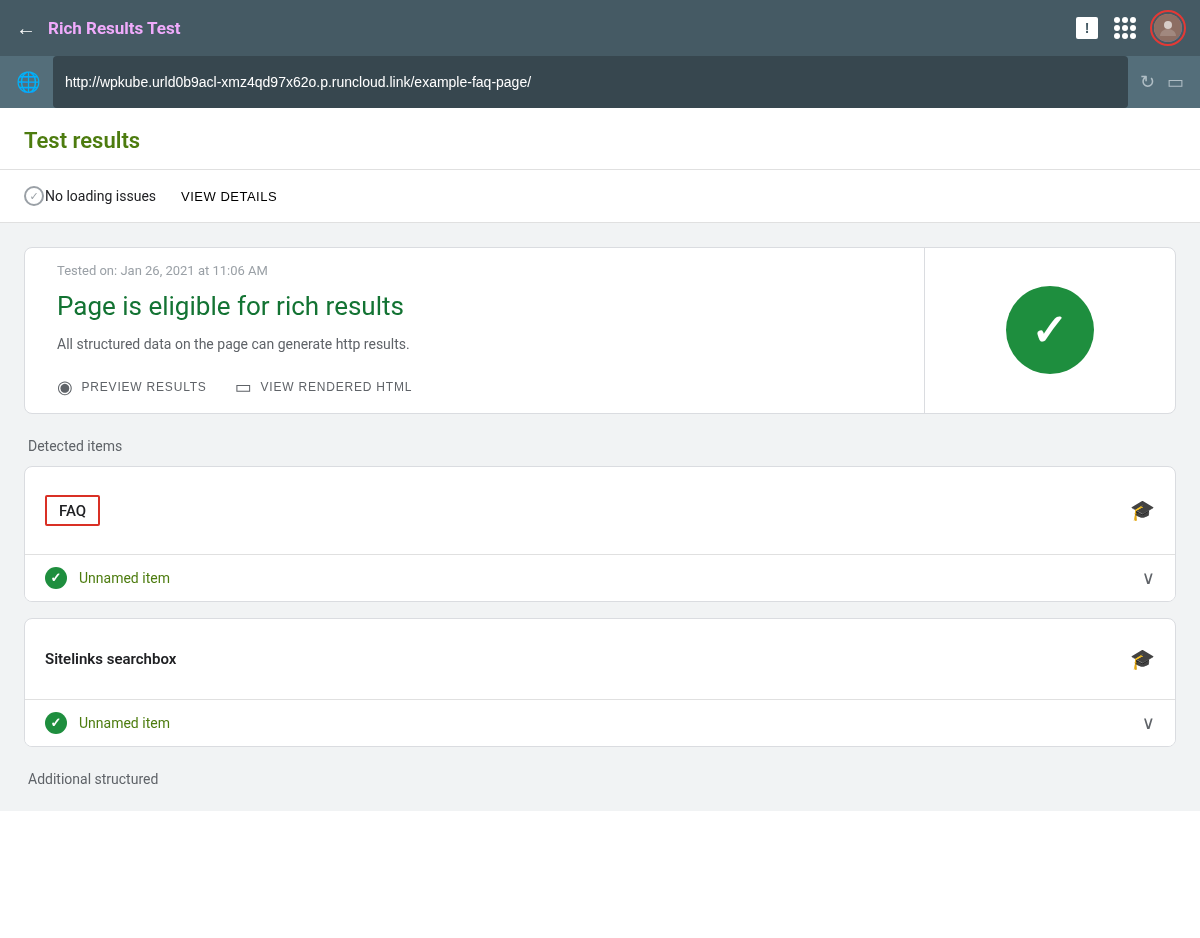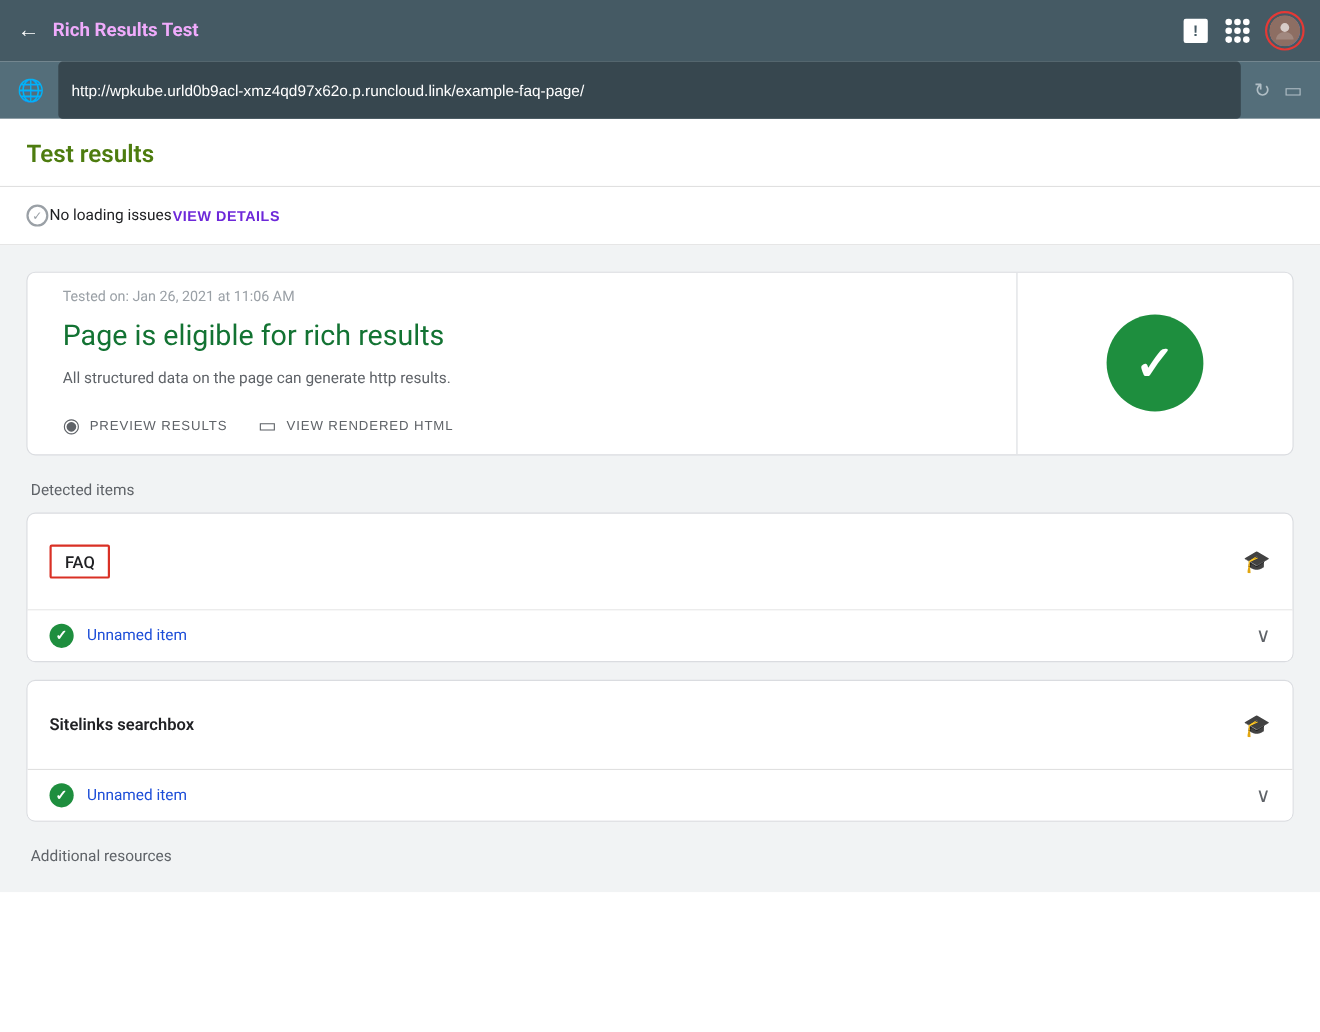--- a/index.html
+++ b/index.html
@@ -133,27 +133,28 @@
       content: '✓';
       font-size: 11px;
       color: #9aa0a6;
     }
     .status-text {
       font-size: 14px;
       color: #202124;
     }
     .view-details-link {
       font-size: 13px;
-      font-weight: 700;
-      color: #6d28d9;
+      font-weight: 400;
+      color: #000000;
       letter-spacing: 0.5px;
       cursor: pointer;
       background: none;
       border: none;
       text-transform: uppercase;
+      margin-left: 24px;
     }
 
     
     .content-area {
       background: #f1f3f4;
       padding: 24px;
     }
 
     
     .result-card {
@@ -285,21 +286,21 @@
       background: #1e8e3e;
       display: flex;
       align-items: center;
       justify-content: center;
       color: white;
       font-size: 13px;
       font-weight: bold;
     }
     .unnamed-text {
       font-size: 14px;
-      color: #1d4ed8;
+      color: #4d7c0f;
     }
     .chevron-down {
       color: #5f6368;
       font-size: 18px;
       cursor: pointer;
     }
 
     
     .sitelinks-label {
       font-size: 15px;
@@ -440,16 +441,16 @@
       </div>
       <div class="detected-row">
         <div class="detected-row-left">
           <div class="green-check">✓</div>
           <span class="unnamed-text">Unnamed item</span>
         </div>
         <span class="chevron-down">∨</span>
       </div>
     </div>
 
-    <p class="additional-title">Additional resources</p>
+    <p class="additional-title">Additional structured</p>
 
   </div>
 </div>
 
 </body></html>

